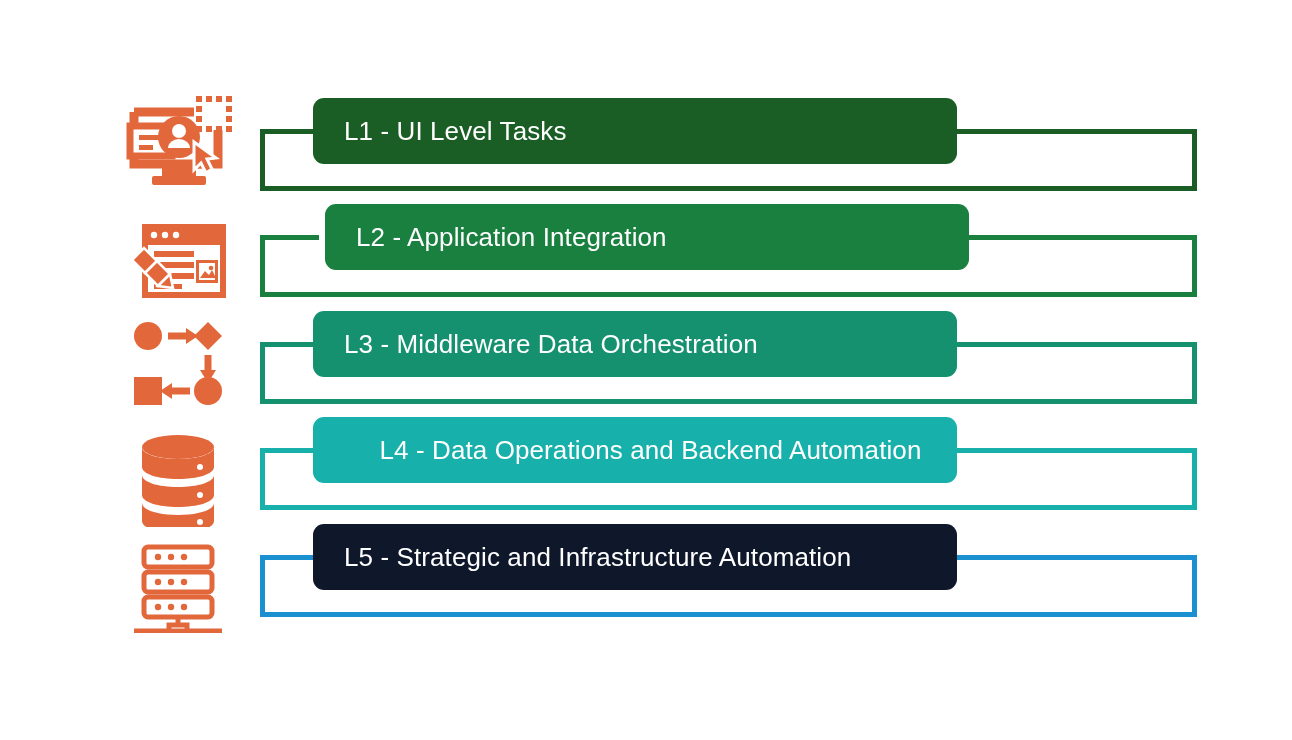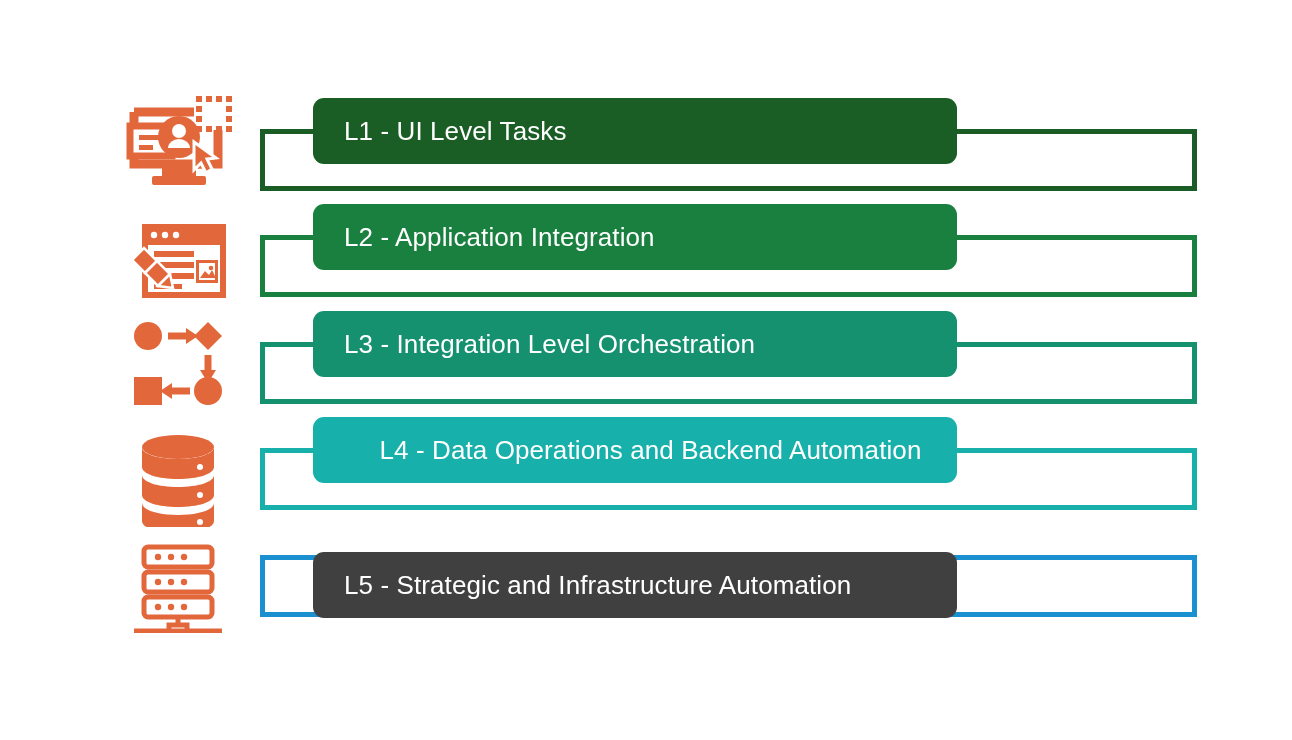--- a/index.html
+++ b/index.html
@@ -90,21 +90,21 @@
       <path d="M19 55 L31 43 L44 56 L32 68 Z" fill="#E2683C" stroke="#fff" stroke-width="2.5"></path>
       <path d="M32 68 L44 56 L47 70 Z" fill="#E2683C" stroke="#fff" stroke-width="2.5"></path>
     </g>
   </svg>
       </div>
       <div class="bracket" style="left: 260px; top: 235px; width: 5px; height: 62px; background: rgb(25, 128, 63);"></div>
       <div class="bracket" style="left: 260px; top: 235px; width: 59px; height: 5px; background: rgb(25, 128, 63);"></div>
       <div class="bracket" style="left: 260px; top: 292px; width: 937px; height: 5px; background: rgb(25, 128, 63);"></div>
       <div class="bracket" style="left: 1192px; top: 235px; width: 5px; height: 62px; background: rgb(25, 128, 63);"></div>
       <div class="bracket" style="left: 951px; top: 235px; width: 246px; height: 5px; background: rgb(25, 128, 63);"></div>
-      <div class="pill" style="top: 204px; background: rgb(25, 128, 63);">
+      <div class="pill" style="top: 204px; background: rgb(25, 128, 63); margin-left: 12px;">
         <span class="pill-label">L2 - Application Integration</span>
       </div>
     </div>
     <div class="row" style="top: 0px;">
       <div class="icon-wrap" style="top: 313px;">
   <svg width="92" height="88" viewBox="0 0 92 88">
     <circle cx="16" cy="17" r="14" fill="#E2683C"></circle>
     <rect x="36" y="13.5" width="20" height="7" fill="#E2683C"></rect>
     <path d="M54 9 L66 17 L54 25 Z" fill="#E2683C"></path>
     <path d="M76 3 L90 17 L76 31 L62 17 Z" fill="#E2683C"></path>
@@ -115,21 +115,21 @@
     <path d="M40 64 L28 72 L40 80 Z" fill="#E2683C"></path>
     <rect x="2" y="58" width="28" height="28" fill="#E2683C"></rect>
   </svg>
       </div>
       <div class="bracket" style="left: 260px; top: 342px; width: 5px; height: 62px; background: rgb(21, 145, 112);"></div>
       <div class="bracket" style="left: 260px; top: 342px; width: 59px; height: 5px; background: rgb(21, 145, 112);"></div>
       <div class="bracket" style="left: 260px; top: 399px; width: 937px; height: 5px; background: rgb(21, 145, 112);"></div>
       <div class="bracket" style="left: 1192px; top: 342px; width: 5px; height: 62px; background: rgb(21, 145, 112);"></div>
       <div class="bracket" style="left: 951px; top: 342px; width: 246px; height: 5px; background: rgb(21, 145, 112);"></div>
       <div class="pill" style="top: 311px; background: rgb(21, 145, 112);">
-        <span class="pill-label">L3 - Integration Level Orchestration</span>
+        <span class="pill-label">L3 - Middleware Data Orchestration</span>
       </div>
     </div>
     <div class="row" style="top: 0px;">
       <div class="icon-wrap" style="top: 430px;">
   <svg width="80" height="94" viewBox="0 0 80 94">
     <g fill="#E2683C">
       <path d="M4 14 v20 c0 7 16 12 36 12 s36 -5 36 -12 V14 c0 7 -16 12 -36 12 S4 21 4 14 Z"></path>
       <ellipse cx="40" cy="14" rx="36" ry="12"></ellipse>
       <path d="M4 42 v20 c0 7 16 12 36 12 s36 -5 36 -12 V42 c0 7 -16 12 -36 12 S4 49 4 42 Z"></path>
       <path d="M4 70 v18 c0 7 16 12 36 12 s36 -5 36 -12 V70 c0 7 -16 12 -36 12 S4 77 4 70 Z"></path>
@@ -172,17 +172,17 @@
             <circle cx="41" cy="66" r="3.2"></circle>
             <circle cx="54" cy="66" r="3.2"></circle>
     </g>
   </svg>
       </div>
       <div class="bracket" style="left: 260px; top: 555px; width: 5px; height: 62px; background: rgb(27, 144, 208);"></div>
       <div class="bracket" style="left: 260px; top: 555px; width: 59px; height: 5px; background: rgb(27, 144, 208);"></div>
       <div class="bracket" style="left: 260px; top: 612px; width: 937px; height: 5px; background: rgb(27, 144, 208);"></div>
       <div class="bracket" style="left: 1192px; top: 555px; width: 5px; height: 62px; background: rgb(27, 144, 208);"></div>
       <div class="bracket" style="left: 951px; top: 555px; width: 246px; height: 5px; background: rgb(27, 144, 208);"></div>
-      <div class="pill" style="top: 524px; background: #404040; margin-top: 28px;">
+      <div class="pill" style="top: 524px; background: #0f172a;">
         <span class="pill-label">L5 - Strategic and Infrastructure Automation</span>
       </div>
     </div>
   </div>
 
 </body></html>

